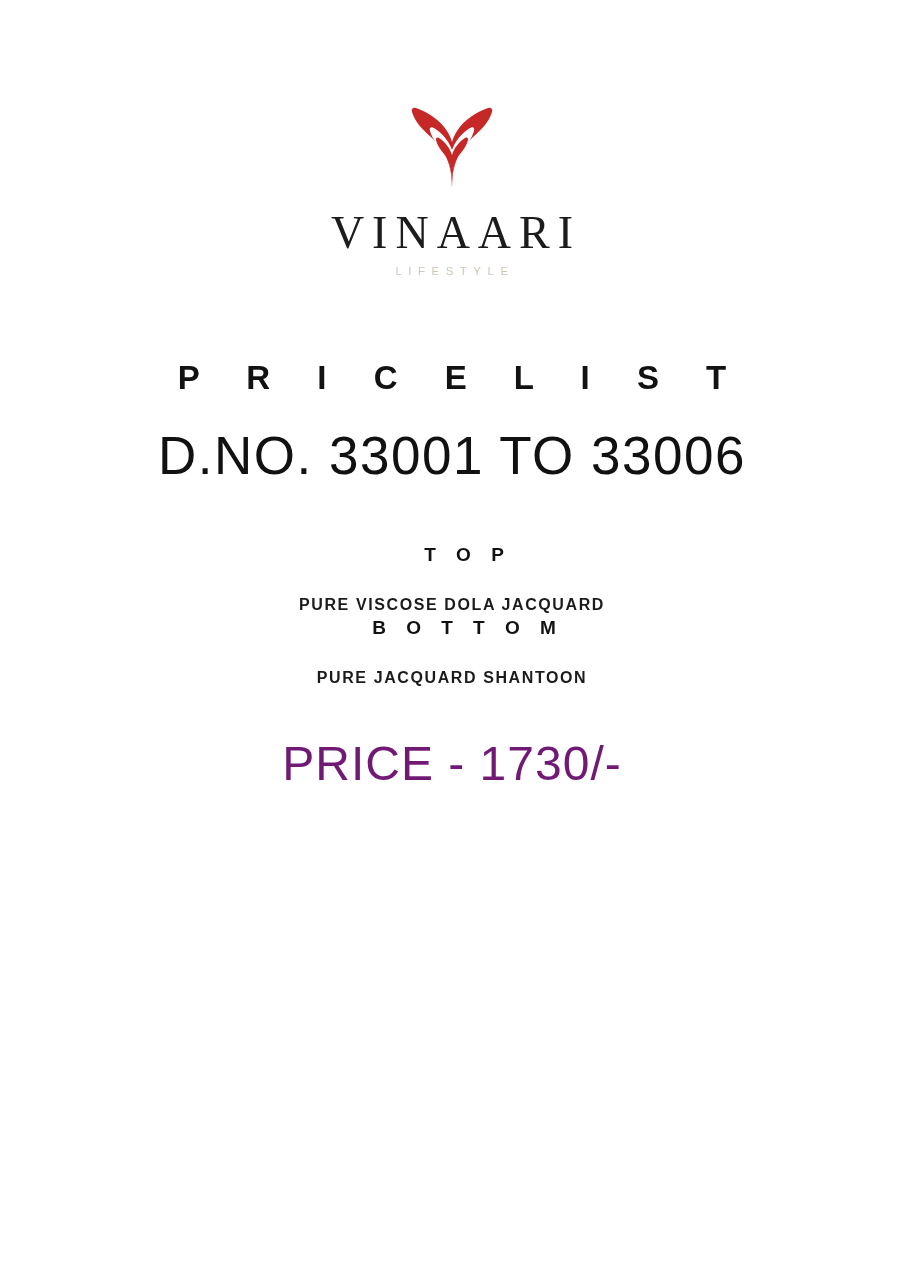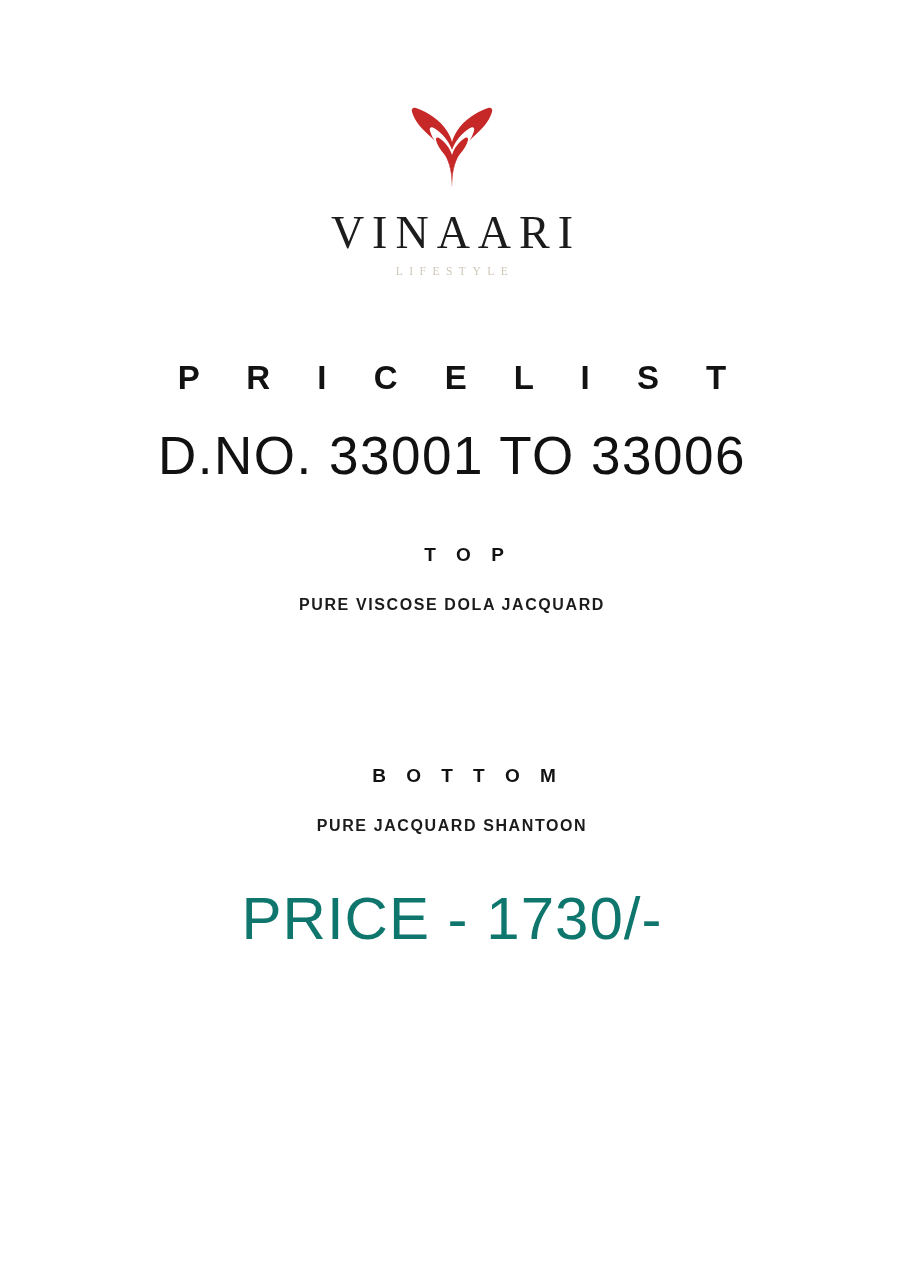--- a/index.html
+++ b/index.html
@@ -40,21 +40,21 @@
     margin-top: 22px;
     font-family: "Liberation Serif", serif;
     font-size: 46px;
     letter-spacing: 8px;
     color: #1c1c1c;
     line-height: 1;
     text-indent: 8px;
   }
   .brand-sub {
     margin-top: 9px;
-    font-family: Liberation Serif, serif;
+    font-family: Liberation Sans, sans-serif;
     font-size: 11.5px;
     letter-spacing: 6.5px;
     color: #cfc8ba;
     text-indent: 6px;
   }
 
   
   .price-list-title {
     margin-top: 82px;
     font-size: 33px;
@@ -71,21 +71,21 @@
     color: #111111;
     white-space: nowrap;
   }
 
   
   .section {
     width: 100%;
     text-align: center;
   }
   .section-top    { margin-top: 58px; }
-  .section-bottom { margin-top: 148px; }
+  .section-bottom { }
   .section-dupatta{ margin-top: 150px; }
 
   .section-label {
     font-size: 19px;
     font-weight: bold;
     letter-spacing: 7.5px;
     text-indent: 7.5px;
     color: #121212;
     padding-left: 24px;
   }
@@ -98,23 +98,23 @@
     font-weight: bold;
   }
   .section-desc.two-line {
     max-width: 640px;
     margin-left: auto;
     margin-right: auto;
   }
 
   .price-line {
     margin-top: 46px;
-    font-size: 60px;
+    font-size: 48px;
     letter-spacing: 1px;
-    color: #0f766e;
+    color: #701a75;
   }
 </style>
 </head>
 <body>
 
 <div class="page">
 
   <div class="logo-block">
     <svg class="logo-mark" viewBox="0 0 92 84">
       <path d="M46 84 C46 62 40 46 26 34 C16 25 9 18 6 8 C5 5 7 3 10 4 C22 8 34 16 41 27 C43 30 45 34 46 38 C47 34 49 30 51 27 C58 16 70 8 82 4 C85 3 87 5 86 8 C83 18 76 25 66 34 C52 46 46 62 46 84 Z" fill="#c62828"></path>

